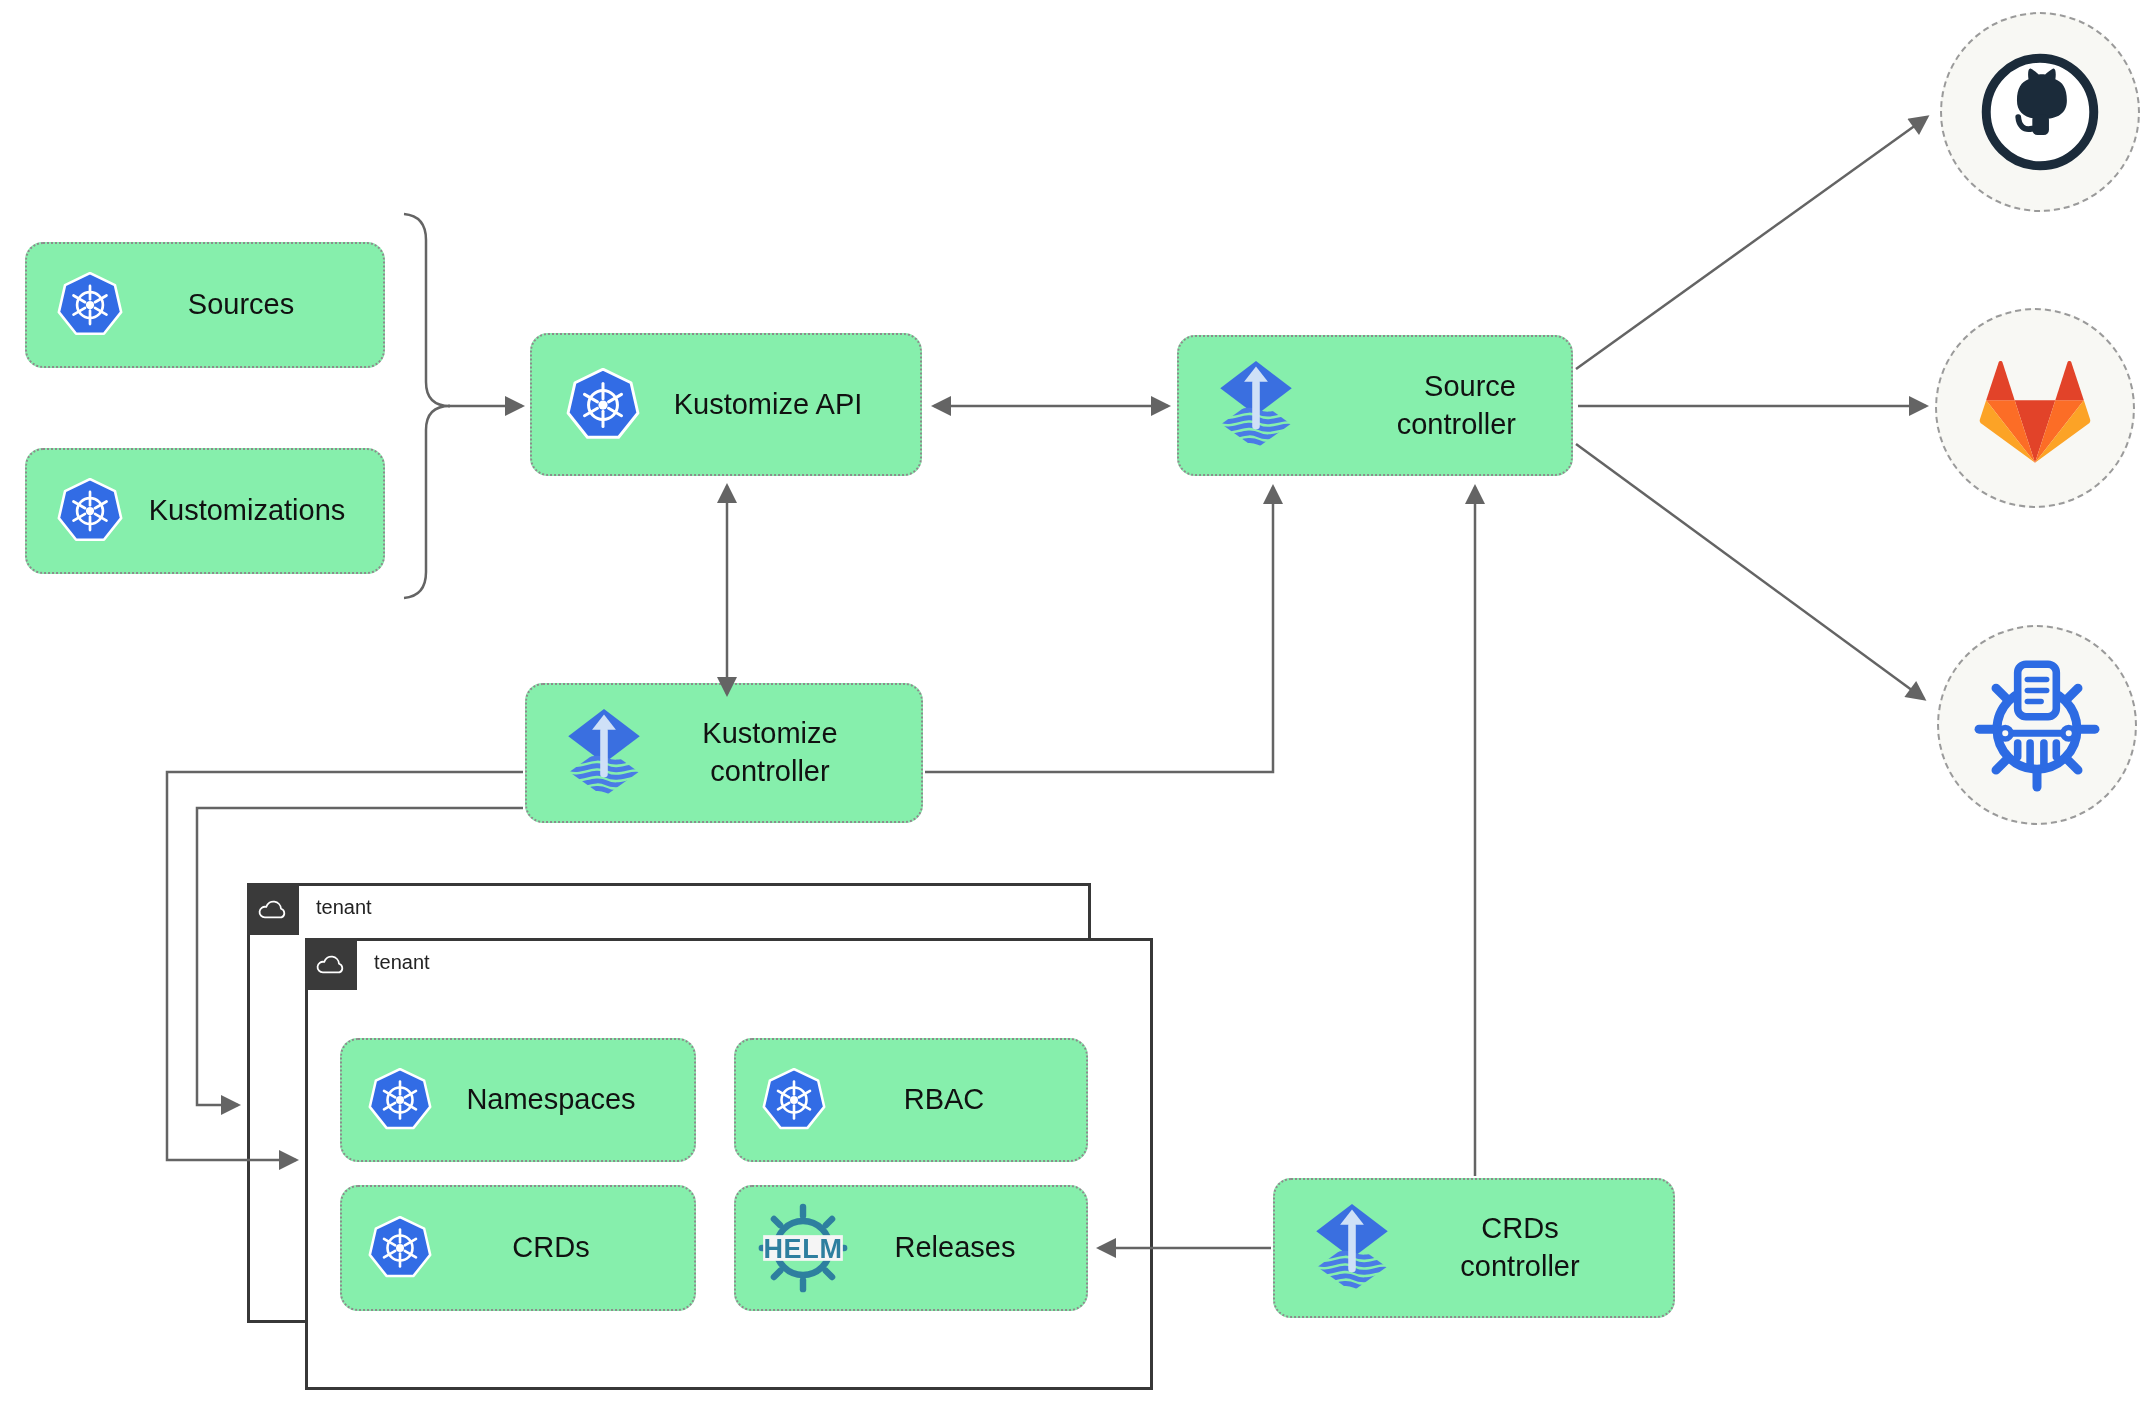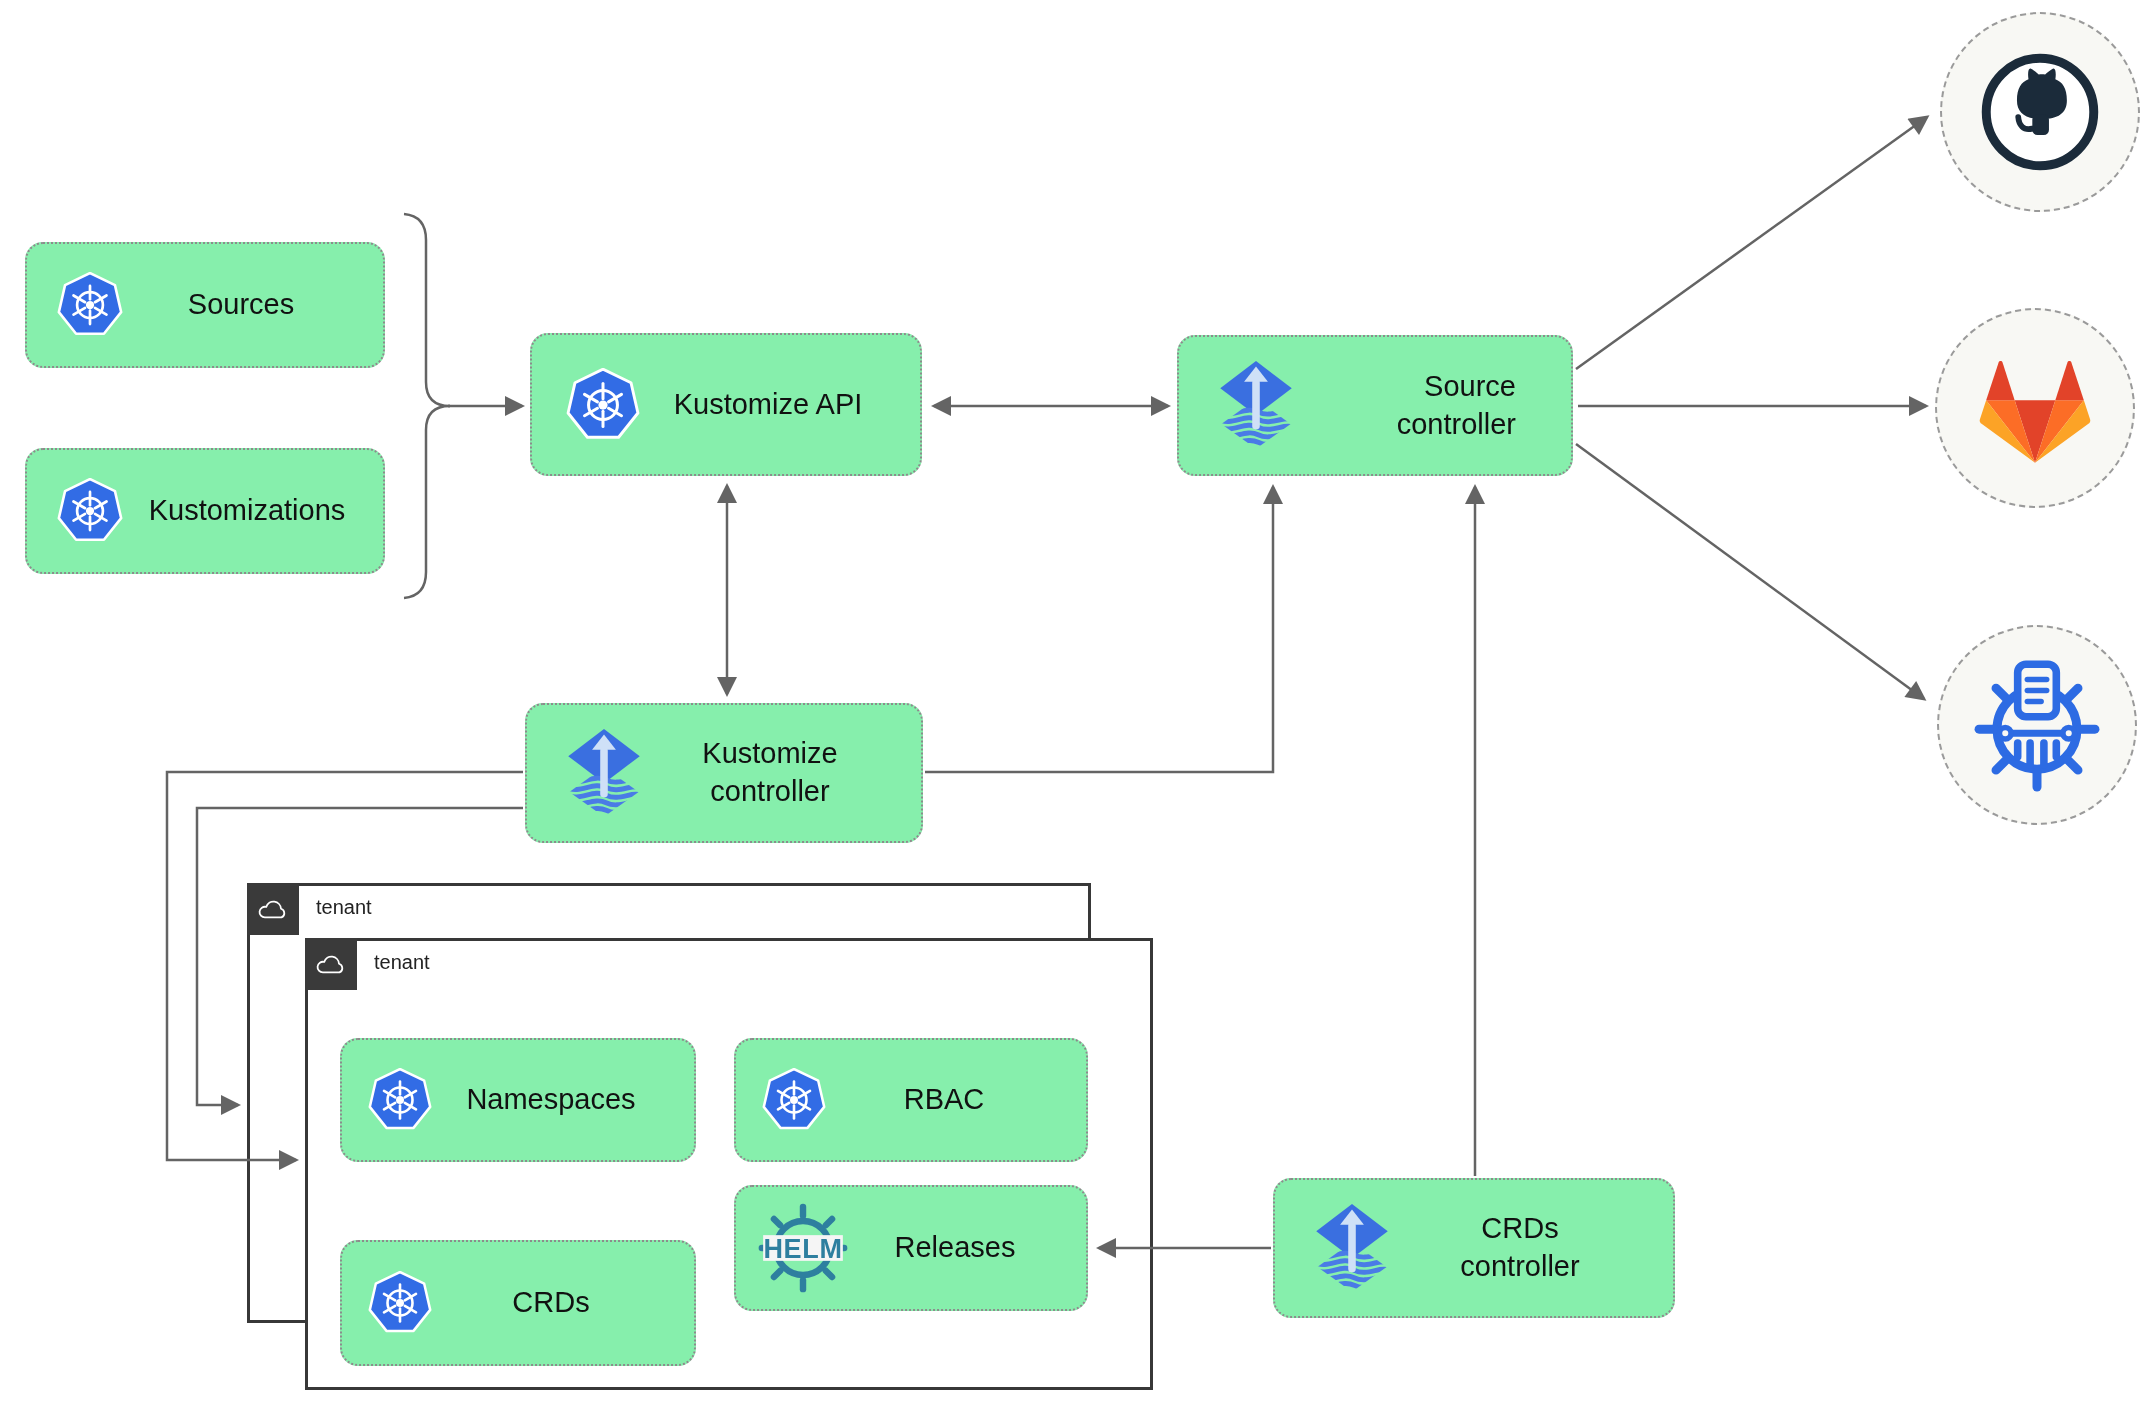--- a/index.html
+++ b/index.html
@@ -219,21 +219,21 @@
     <span class="icon" style="margin-left:38px;">
       <svg width="78" height="91">
           <use href="#i-flux"></use>
         </svg>
       </span>
     <span class="label">
         <span class="label narrow" style="display:block;text-align:right;">Source controller</span>
       </span>
   </div>
 
-  <div class="node" style="left:525px;top:703px;width:398px;height:140px;justify-content:flex-end;">
+  <div class="node" style="left:525px;top:683px;width:398px;height:140px;justify-content:flex-end;">
     <span class="icon" style="margin-left:38px;">
       <svg width="78" height="91">
           <use href="#i-flux"></use>
         </svg>
       </span>
     <span class="label">
         <span class="label narrow" style="display:block;">Kustomize controller</span>
       </span>
   </div>
 
@@ -259,21 +259,21 @@
 
   <div class="node" style="left:734px;top:1038px;width:354px;height:124px;align-items:center;">
     <span class="icon" style="margin-left:26px;">
       <svg width="64" height="64">
           <use href="#i-k8s"></use>
         </svg>
       </span>
     <span class="label">RBAC</span>
   </div>
 
-  <div class="node" style="left:340px;top:1240px;width:356px;height:126px;">
+  <div class="node" style="left:340px;top:1185px;width:356px;height:126px;">
     <span class="icon" style="margin-left:26px;">
       <svg width="64" height="64">
           <use href="#i-k8s"></use>
         </svg>
       </span>
     <span class="label">CRDs</span>
   </div>
 
   <div class="node" style="left:734px;top:1185px;width:354px;height:126px;">
     <span class="icon" style="margin-left:22px;">

